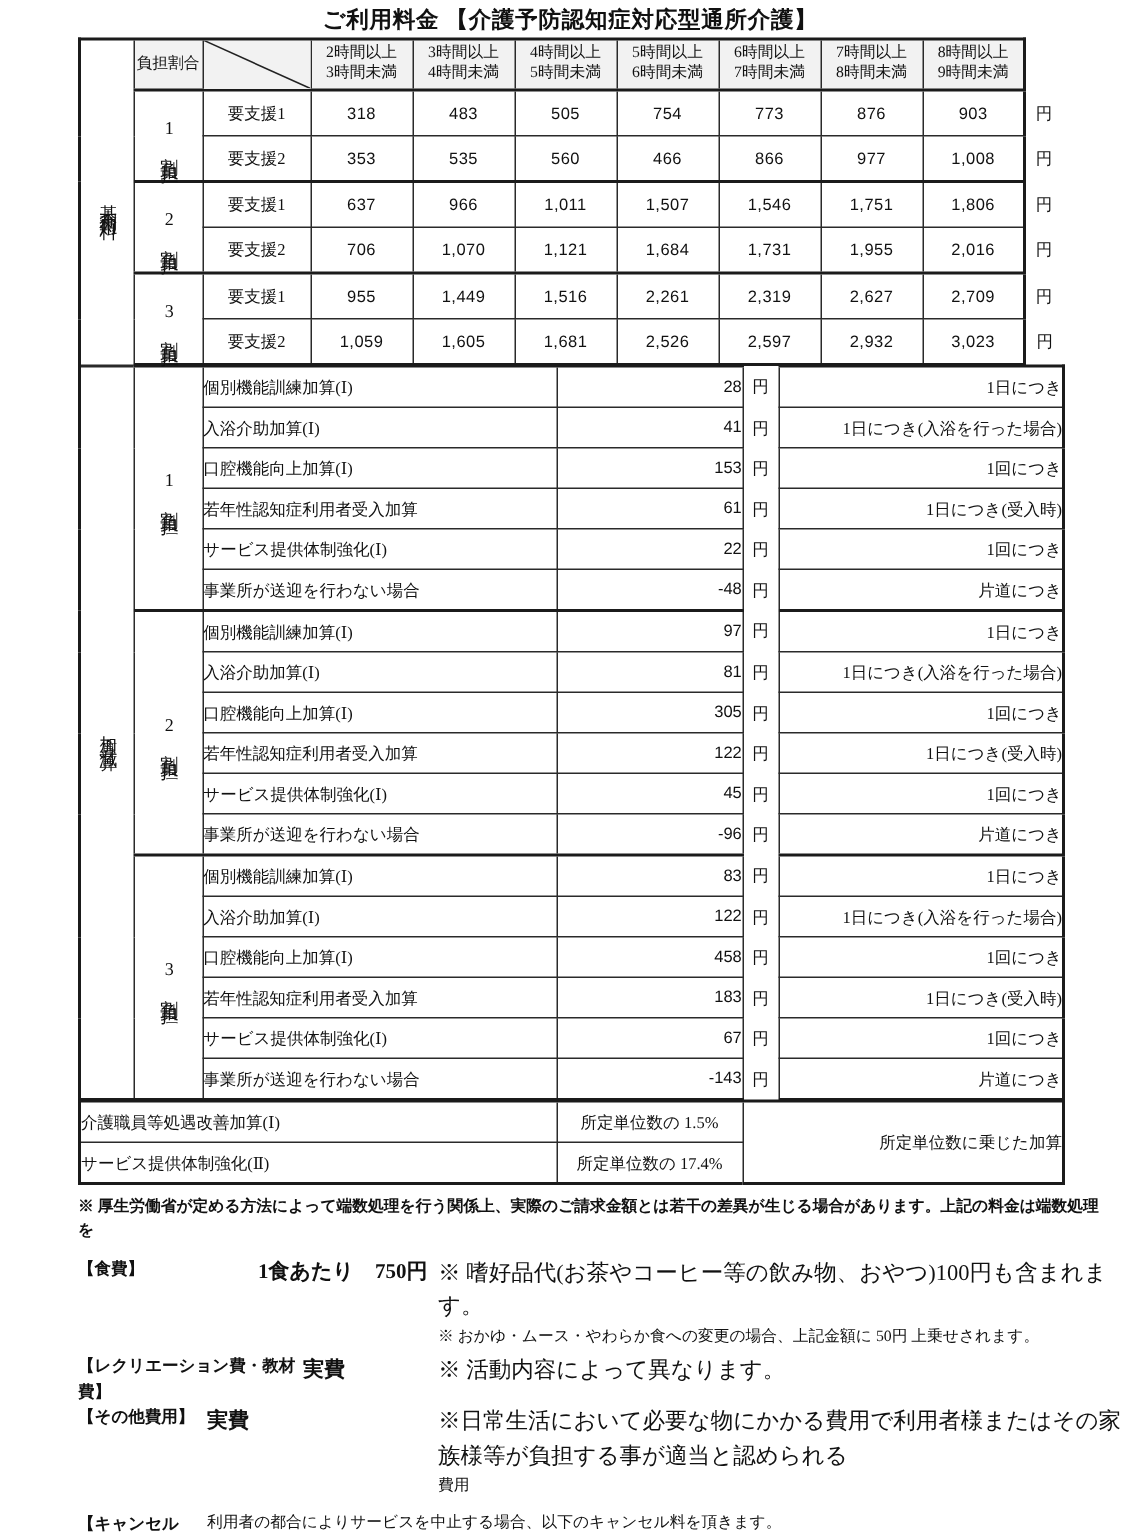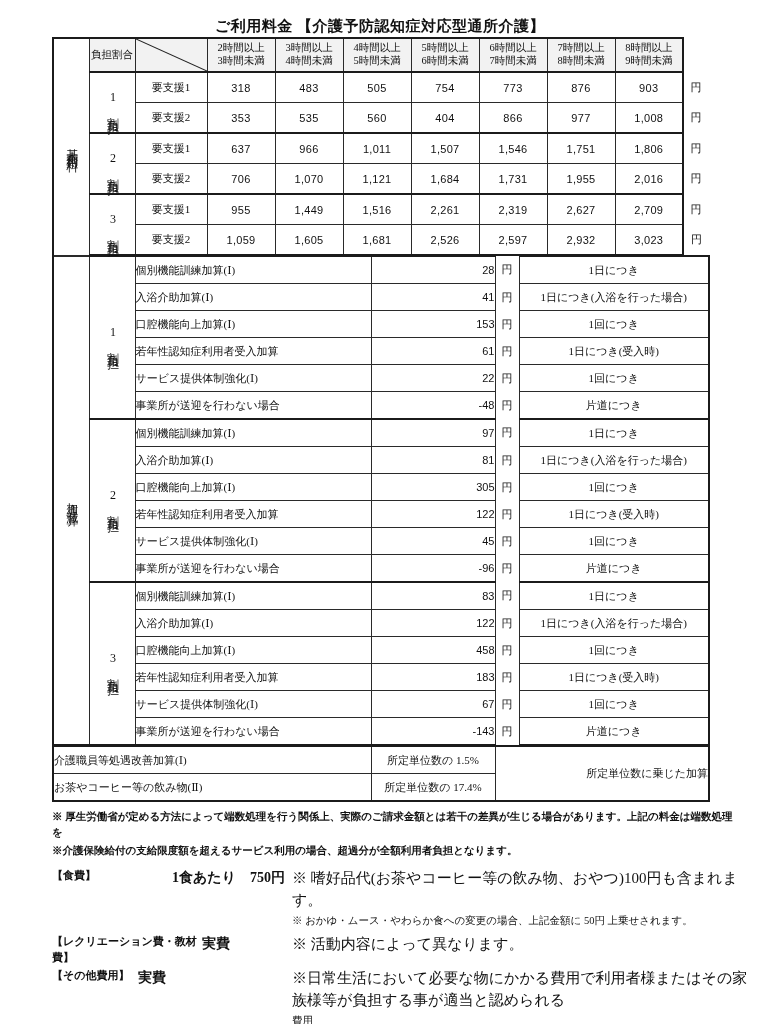--- a/index.html
+++ b/index.html
@@ -13,21 +13,21 @@
     position:relative;
   }
   .page{ position:relative; width:760px; height:1024px; }
 
   
   .doc-title{
     text-align:center;
     font-size:15px;
     font-weight:bold;
     letter-spacing:.5px;
-    padding-top:16px;
+    padding-top:4px;
     line-height:1.4;
   }
   .meta-row{
     display:flex;
     justify-content:space-between;
     align-items:flex-end;
     padding:2px 6px 2px 52px;
     font-size:11.5px;
   }
   .meta-left{ letter-spacing:.5px; }
@@ -117,21 +117,21 @@
   }
   .ad-yen{
     border:none !important;
     width:24px;
     text-align:center;
     font-size:11px;
   }
   .ad-note{
     font-size:10px;
     padding-left:4px;
-    text-align:center;
+    text-align:right;
   }
 
   .shoguu-name{ font-size:11.5px; padding-left:6px; height:26px; text-align:left; }
   .shoguu-val{ text-align:center; font-size:11px; height:26px; }
   .shoguu-note{ text-align:right; padding-left:6px; font-size:11px; }
 
   
   .notes{
     margin:7px 0 0 52px;
     width:690px;
@@ -211,21 +211,21 @@
           <td class="num-cell thick-top">773</td>
           <td class="num-cell thick-top">876</td>
           <td class="num-cell thick-top thick-right">903</td>
           <td class="yen-col">円</td>
         </tr>
         <tr>
           <td class="label-cell">要支援2</td>
           <td class="num-cell">353</td>
           <td class="num-cell">535</td>
           <td class="num-cell">560</td>
-          <td class="num-cell">404</td>
+          <td class="num-cell">466</td>
           <td class="num-cell">866</td>
           <td class="num-cell">977</td>
           <td class="num-cell thick-right">1,008</td>
           <td class="yen-col">円</td>
         </tr>
         <tr>
           <td class="rate-cell thick-top" rowspan="2">
             <div class="vert-wrap">
               <span class="vert">2割負担</span>
             </div>
@@ -428,29 +428,28 @@
         <col style="width:124px">
         <col style="width:214px">
     </colgroup>
     <tbody id="shoguu-tbody">
         <tr>
           <td class="shoguu-name thick-left thick-top">介護職員等処遇改善加算(Ⅰ)</td>
           <td class="shoguu-val thick-top">所定単位数の 1.5%</td>
           <td class="shoguu-note thick-right thick-top thick-bottom" rowspan="2">所定単位数に乗じた加算</td>
         </tr>
         <tr>
-          <td class="shoguu-name thick-left thick-bottom">お茶やコーヒー等の飲み物(Ⅱ)</td>
+          <td class="shoguu-name thick-left thick-bottom">サービス提供体制強化(Ⅱ)</td>
           <td class="shoguu-val thick-bottom">所定単位数の 17.4%</td>
         </tr>
       </tbody>
   </table>
 
   <div class="notes">
     <p>※ 厚生労働省が定める方法によって端数処理を行う関係上、実際のご請求金額とは若干の差異が生じる場合があります。上記の料金は端数処理を</p>
-    <p class="note-sub">※介護保険給付の支給限度額を超えるサービス利用の場合、超過分が全額利用者負担となります。</p>
   </div>
 
   <div class="fee-block">
     <div class="fee-line">
       <span class="fee-tag">【食費】</span>
       <span class="fee-amt">1食あたり　750円</span>
       <span class="fee-note">※ 嗜好品代(お茶やコーヒー等の飲み物、おやつ)100円も含まれます。</span>
     </div>
     <div class="fee-note-only">※ おかゆ・ムース・やわらか食への変更の場合、上記金額に 50円 上乗せされます。</div>
 

